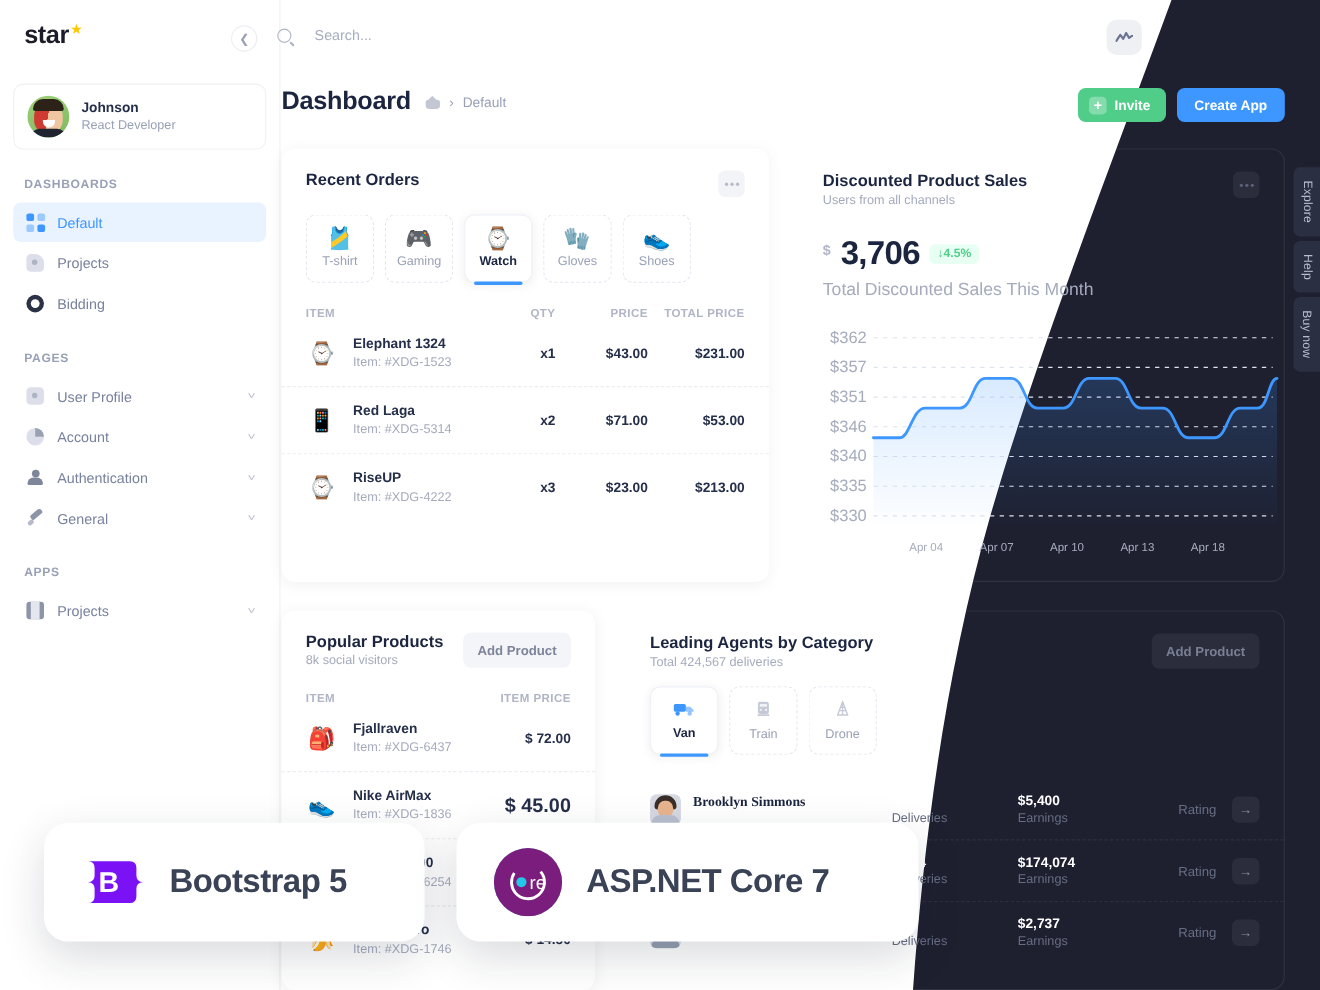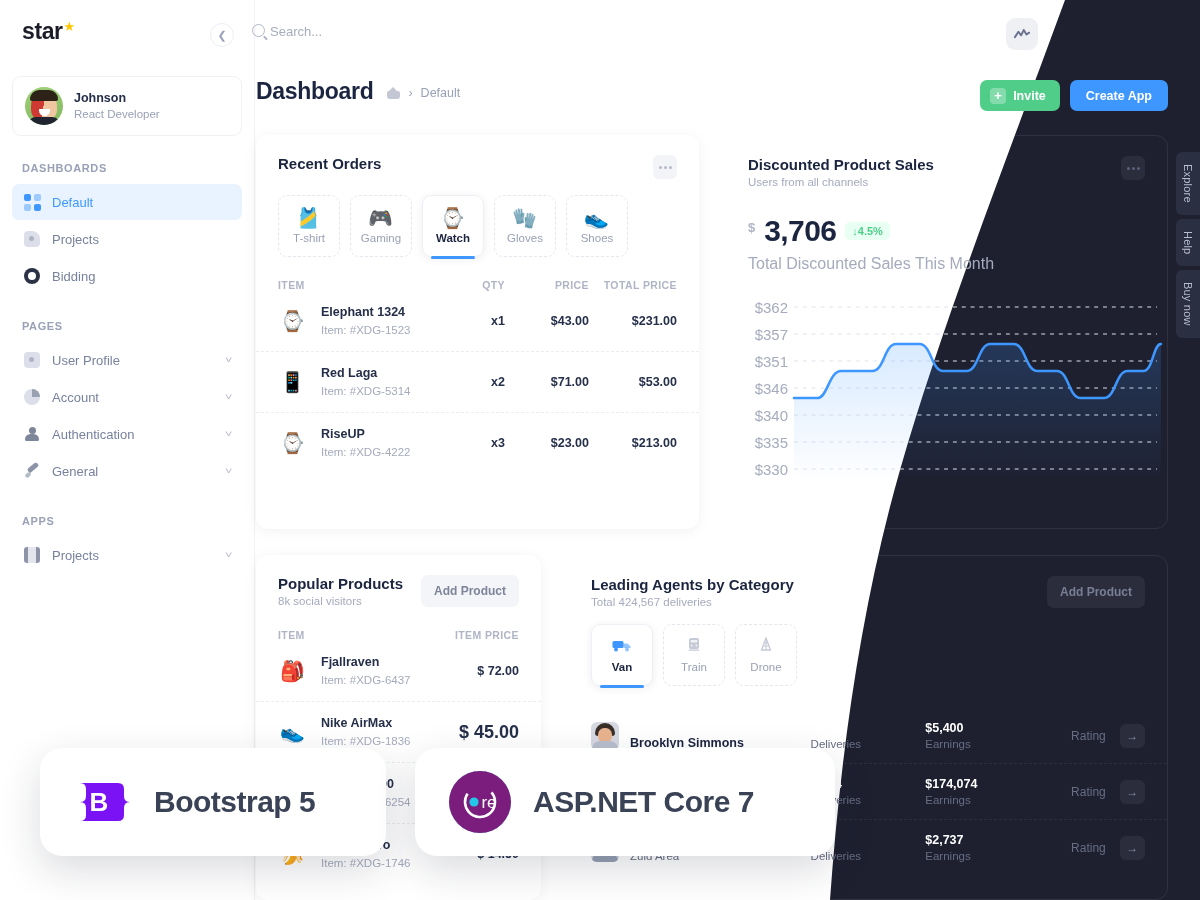--- a/index.html
+++ b/index.html
@@ -86,21 +86,21 @@
   .ico-box{width:16px;height:16px;border-radius:3px;background:#8d94a7;position:relative;}
   .ico-box::after{content:"";position:absolute;left:4px;top:0;width:8px;height:16px;background:#e4e6ed;}
   .ico-life{width:16px;height:16px;border-radius:50%;background:#2c3245;position:relative;}
   .ico-life::after{content:"";position:absolute;left:4px;top:4px;width:8px;height:8px;border-radius:50%;background:#fff;}
   .ico-chart{width:16px;height:16px;border-radius:4px;background:#dcdfe9;position:relative;overflow:hidden;}
   .ico-chart .ln{position:absolute;left:2px;top:8px;width:12px;height:2px;background:#9aa1b3;transform:rotate(-16deg);border-radius:2px;}
   .ico-chart .st{position:absolute;right:1px;bottom:1px;width:6px;height:6px;border-radius:50%;background:#aeb4c4;}
 
   
   .topbar { position: absolute; left: 222px; top: 0; right: 0; height: 70px; z-index: 4; }
-  .search-wrap { position:absolute; left: 30px; top: 24px; display:flex; align-items:flex-start; gap: 5px; }
+  .search-wrap { position:absolute; left: 30px; top: 24px; display:flex; align-items:flex-end; gap: 21px; }
   .search-ico { width: 13px; height: 13px; border: 1.8px solid #b0b5c6; border-radius: 50%; position: relative; }
   .search-ico::after { content:""; position:absolute; right:-4px; bottom:-3px; width:5px; height:1.8px; background:#b0b5c6; transform: rotate(45deg); border-radius:2px;}
   .search-input { border: none; outline: none; font-size: 13px; color: #78829d; background: transparent; width: 220px; font-family:"Liberation Sans", sans-serif;}
   .search-input::placeholder { color: #a7adbe; }
 
   .top-icons { position: absolute; right: 18px; top: 18px; display: flex; align-items: center; gap: 16px; }
   .tico { width: 32px; height: 32px; border-radius: 9px; display:flex;align-items:center;justify-content:center; position:relative;}
   .tico.light { background: #eef0f4; }
   .tico.dark { background: rgba(255,255,255,0.07); }
   .tico .spark { width:16px;height:10px; }
@@ -190,21 +190,21 @@
   .y-labels span { position:absolute; right:0; font-size: 15px; color:#a6acbd; transform: translateY(-50%);}
   .x-labels { position:absolute; left: 52px; right: 0; bottom: 0; height: 14px; }
   .x-labels span { position:absolute; font-size: 10.5px; color:#a6acbd; transform: translateX(-50%);}
   .plot { position:absolute; left: 46px; right: 8px; top: 0; height: 175px; }
   .plot svg { width:100%; height:100%; display:block; overflow: visible;}
   .gl { stroke:#dfe3ec; stroke-width:1; stroke-dasharray:4 5; }
 
   
   .agents-row { display:flex; align-items:center; padding: 13px 22px; border-top: 1px dashed rgba(255,255,255,0.07); }
   .agents-row.first { border-top: none; }
-  .ag-person { width: 226px; display:flex; align-items:flex-end; gap:11px; }
+  .ag-person { width: 226px; display:flex; align-items:flex-start; gap:11px;font-family:Liberation Serif, serif; }
   .ag-av { width: 28px; height: 28px; border-radius: 6px; flex:none; overflow:hidden; position:relative; background:#d6d9e2; }
   .ag-av .h { position:absolute; left:4px; top:1px; width:20px;height:13px;border-radius:10px 10px 3px 3px;}
   .ag-av .f { position:absolute; left:7px; top:6px; width:14px;height:15px;border-radius:45%;background:#e8b48f;}
   .ag-av .b { position:absolute; left:1px; bottom:0; width:26px;height:9px;border-radius:8px 8px 0 0;}
   .ag-name { font-size: 12.5px; font-weight: 700; }
   .ag-area { font-size: 11.5px; }
   .ag-col { width: 150px; }
   .ag-col.narrow { width: 118px; }
   .ag-big { font-size: 12.5px; font-weight: 700; color:#fff; }
   .ag-small { font-size: 11.5px; color:#676d82; margin-top:3px; }
@@ -517,20 +517,27 @@
             <line class="gl" x1="0" y1="87" x2="370" y2="87"></line>
             <line class="gl" x1="0" y1="114" x2="370" y2="114"></line>
             <line class="gl" x1="0" y1="141" x2="370" y2="141"></line>
             <line class="gl" x1="0" y1="168" x2="370" y2="168"></line>
           </g>
           <path d="M0,97 L24,97 C34,97 36,70 48,70 L80,70 C92,70 92,43 104,43 L128,43 C140,43 140,70 152,70 L176,70 C188,70 188,43 200,43 L224,43 C236,43 236,70 248,70 L268,70 C280,70 280,97 292,97 L316,97 C328,97 328,70 340,70 L356,70 C366,70 366,43 374,43 L374,175 L0,175 Z" fill="url(#fillGrad)"></path>
           <path d="M0,97 L24,97 C34,97 36,70 48,70 L80,70 C92,70 92,43 104,43 L128,43 C140,43 140,70 152,70 L176,70 C188,70 188,43 200,43 L224,43 C236,43 236,70 248,70 L268,70 C280,70 280,97 292,97 L316,97 C328,97 328,70 340,70 L356,70 C366,70 366,43 374,43" fill="none" stroke="#3e97ff" stroke-width="2.6" stroke-linejoin="round" stroke-linecap="round"></path>
         </svg>
       </div>
 
+      <div class="x-labels">
+        <span style="left:42px">Apr 04</span>
+        <span style="left:106px">Apr 07</span>
+        <span style="left:170px">Apr 10</span>
+        <span style="left:234px">Apr 13</span>
+        <span style="left:298px">Apr 18</span>
+      </div>
     </div>
   </section>
 
   <section class="card card-popular">
     <div class="card-head">
       <div>
         <div class="card-title">Popular Products</div>
         <div class="card-sub">8k social visitors</div>
       </div>
       <button class="btn-addprod">Add Product</button>

